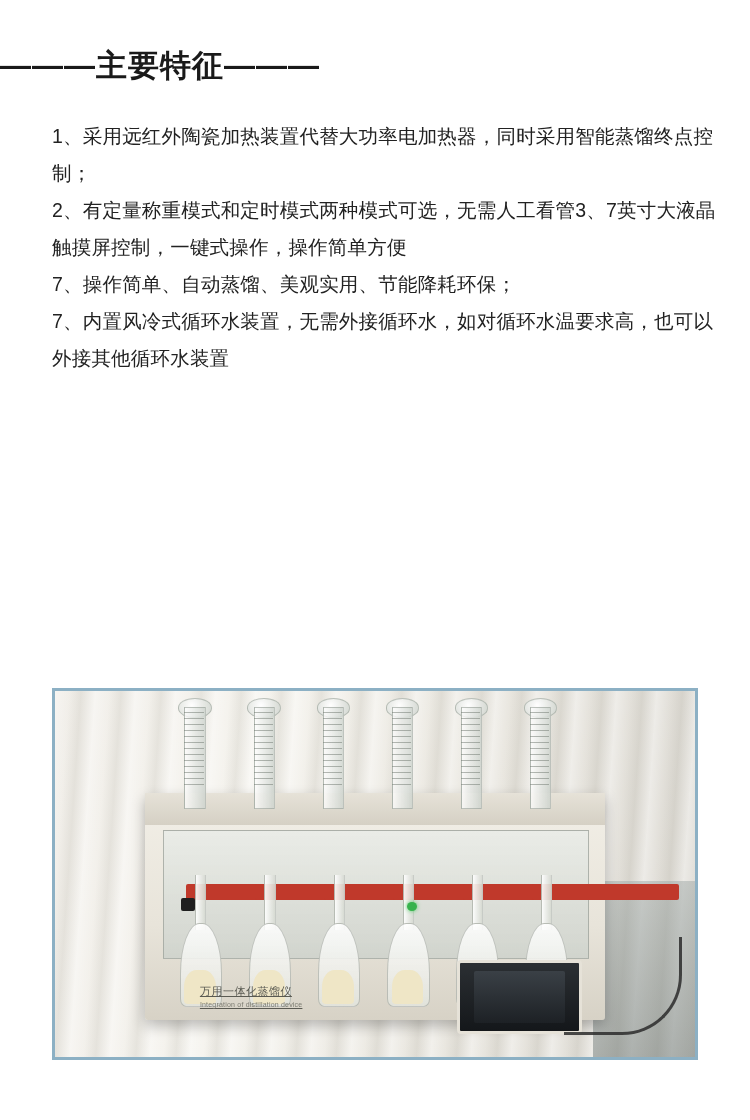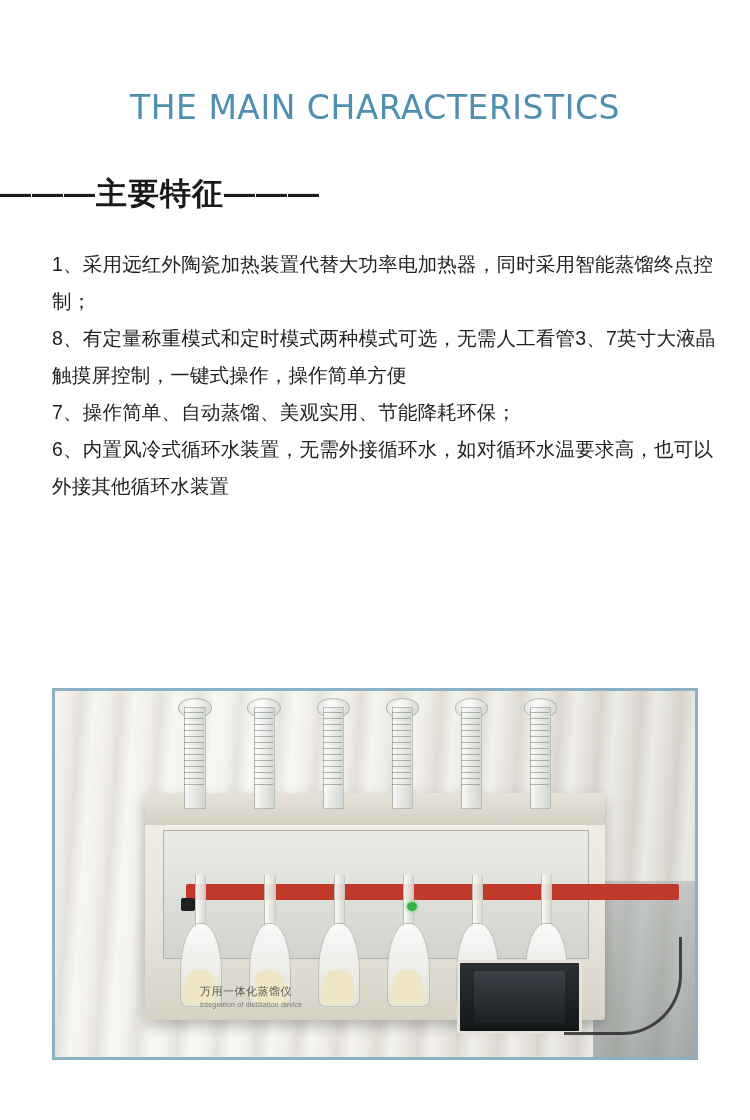--- a/index.html
+++ b/index.html
@@ -213,20 +213,21 @@
     border-radius: 2px;
   }
   .brand {
     position: absolute;
     left: 12%;
     bottom: 4%;
     color: #5a5a52;
     font-size: 11px;
     line-height: 13px;
     letter-spacing: 0.5px;
+    text-decoration: underline;
   }
   .brand .sub {
     font-size: 7px;
     color: #7a7a70;
     letter-spacing: 0.2px;
   }
   .dial {
     position: absolute;
     left: 8%;
     top: 46%;
@@ -255,28 +256,27 @@
     border-right: 3px solid #2c2c2c;
     border-bottom-right-radius: 60px;
     opacity: 0.85;
   }
 </style>
 </head>
 <body>
 
 <div class="page">
 
-  <h1 class="title-en">THE MAIN CHARACTERISTICS</h1>
   <h2 class="title-cn">———主要特征———</h2>
 
   <div class="body-text">
     <p>1、采用远红外陶瓷加热装置代替大功率电加热器，同时采用智能蒸馏终点控制；</p>
-    <p>8、有定量称重模式和定时模式两种模式可选，无需人工看管3、7英寸大液晶触摸屏控制，一键式操作，操作简单方便</p>
+    <p>2、有定量称重模式和定时模式两种模式可选，无需人工看管3、7英寸大液晶触摸屏控制，一键式操作，操作简单方便</p>
     <p>7、操作简单、自动蒸馏、美观实用、节能降耗环保；</p>
-    <p>6、内置风冷式循环水装置，无需外接循环水，如对循环水温要求高，也可以外接其他循环水装置</p>
+    <p>7、内置风冷式循环水装置，无需外接循环水，如对循环水温要求高，也可以外接其他循环水装置</p>
   </div>
 
   <div class="photo-wrap">
     <div class="photo">
       <div class="curtain"></div>
       <div class="bench-right"></div>
 
       <div class="machine">
         <div class="machine-topbar"></div>
         <div class="machine-chamber"></div>

